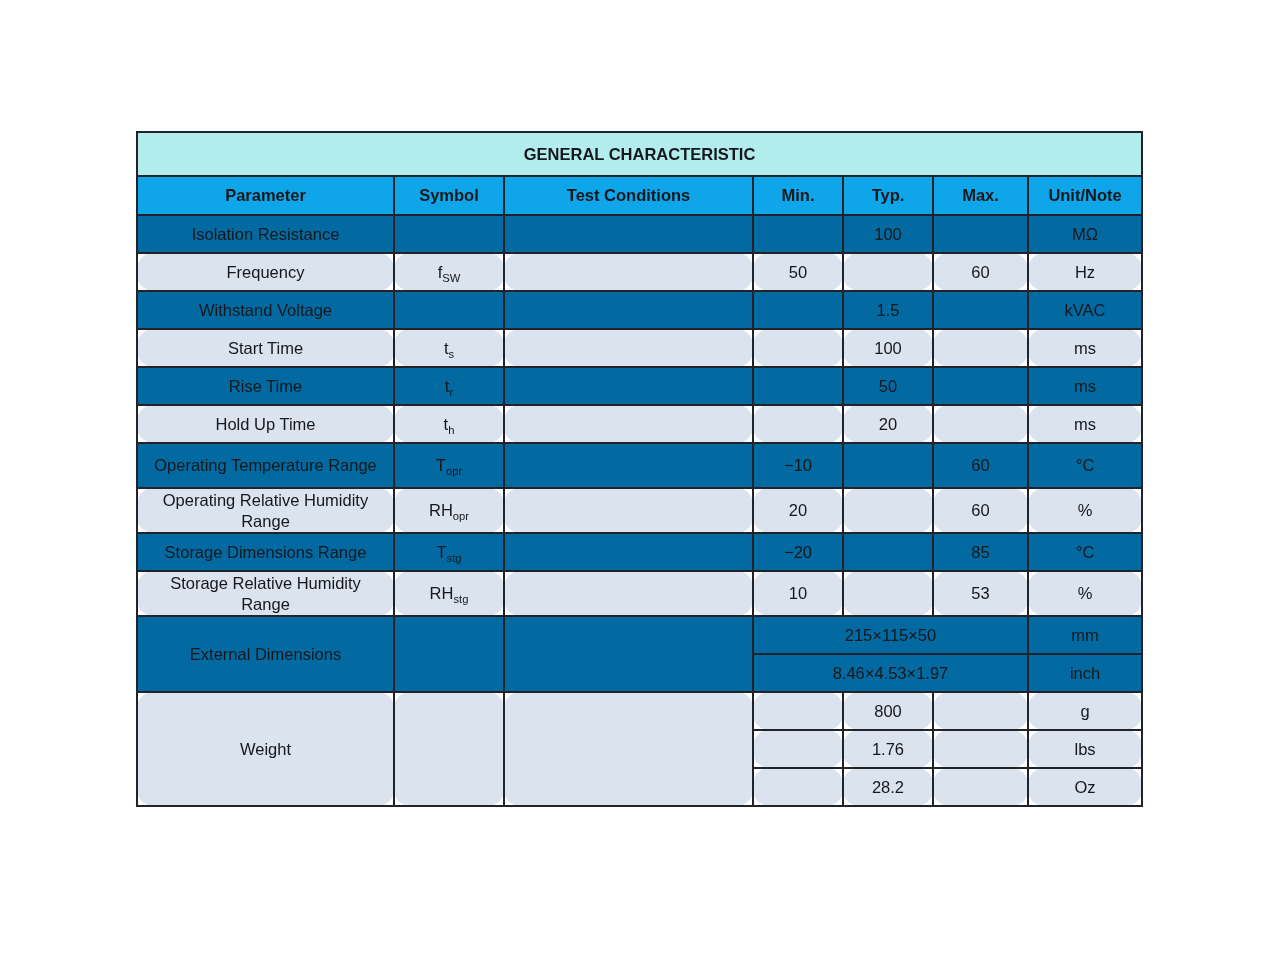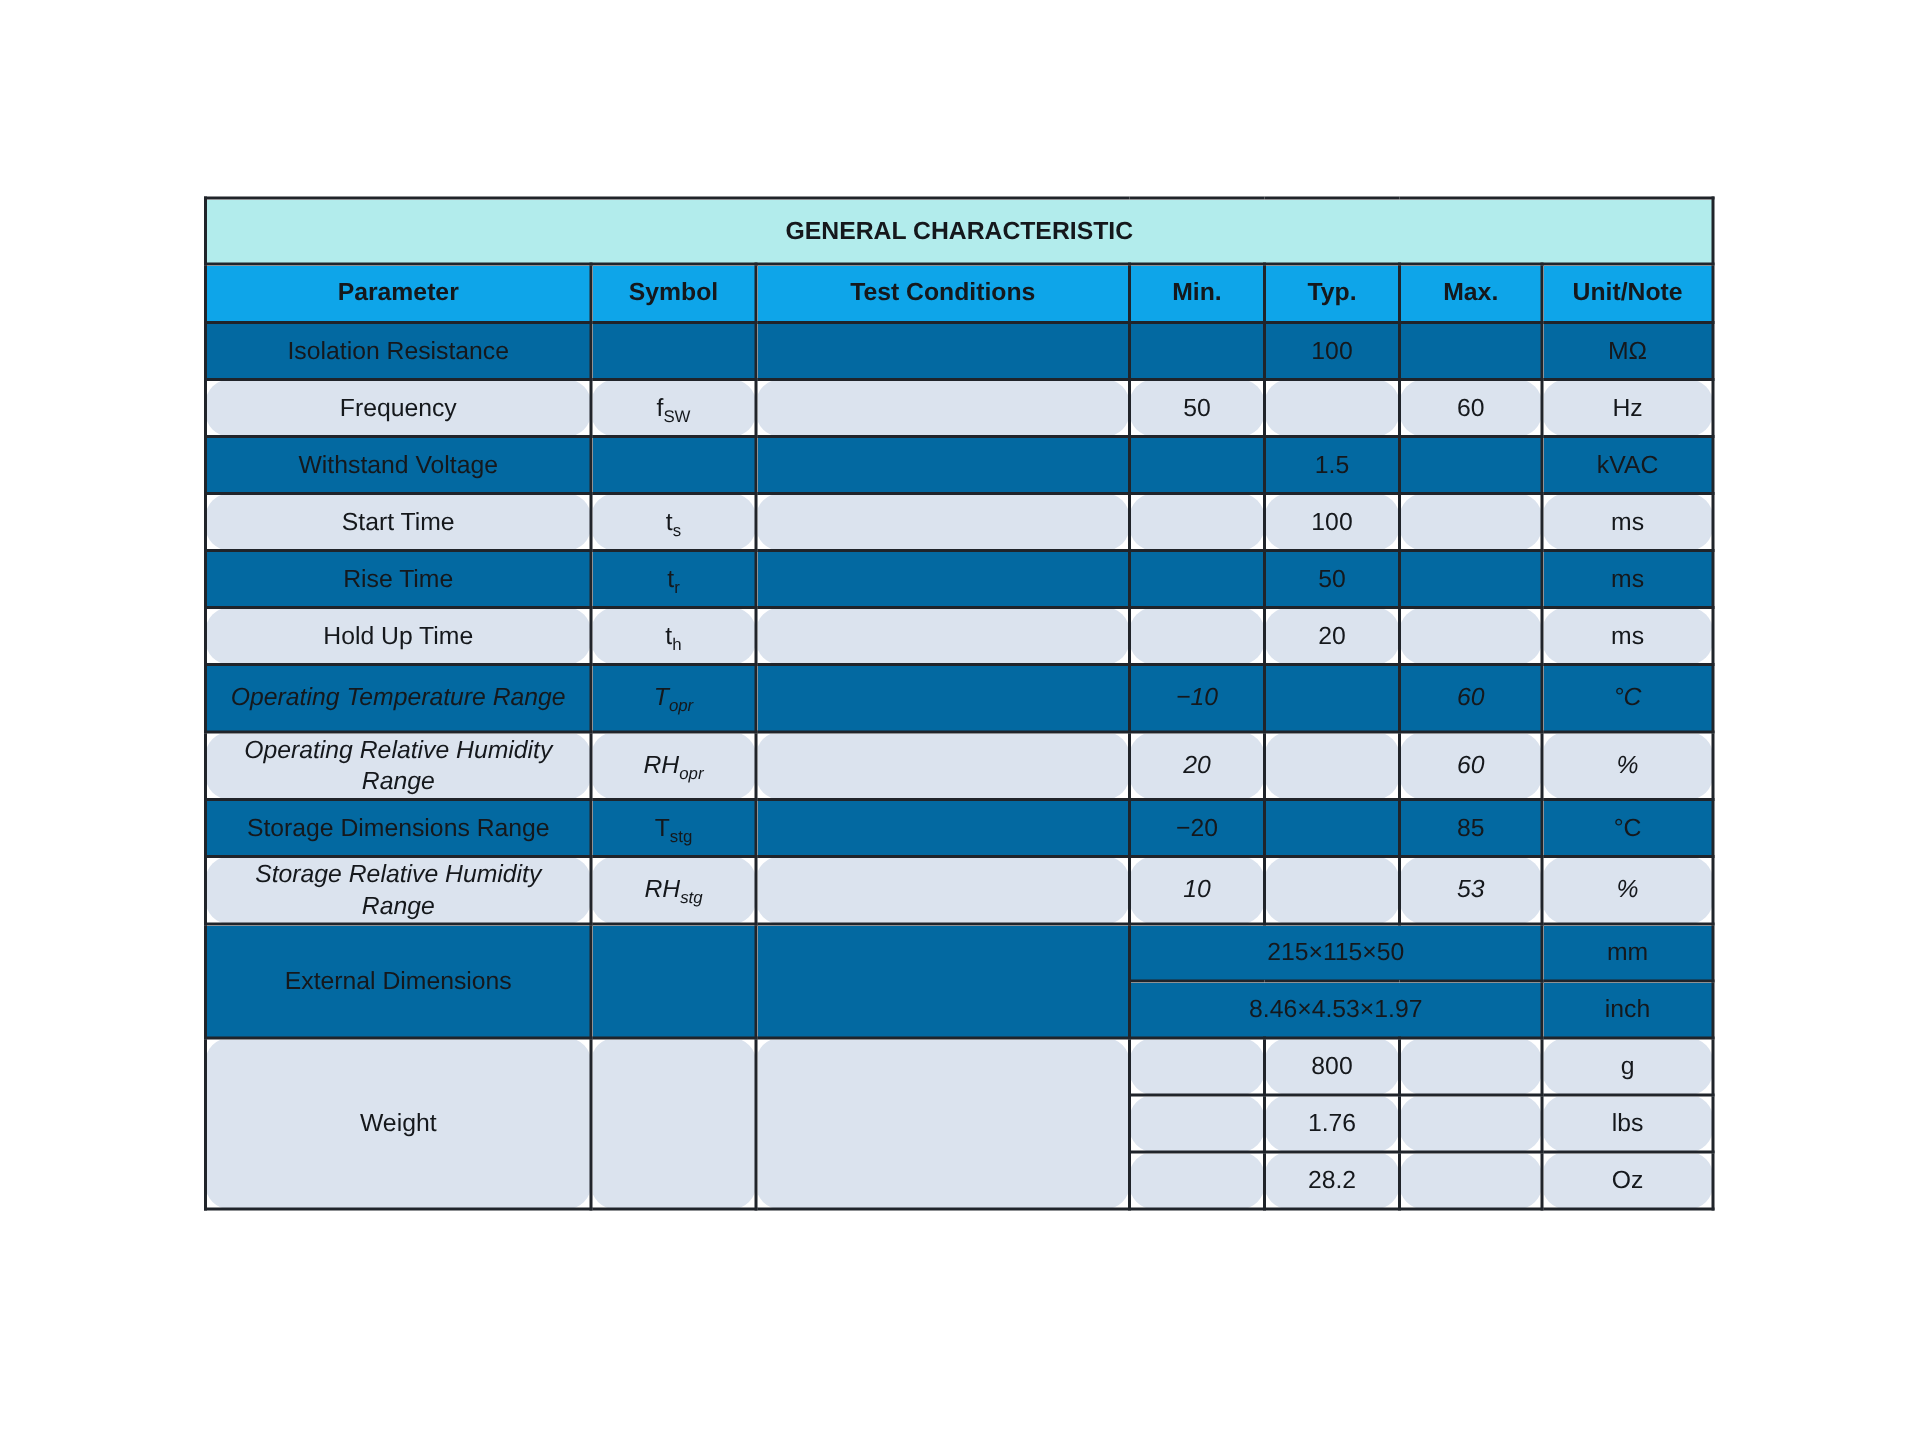--- a/index.html
+++ b/index.html
@@ -40,21 +40,21 @@
     height: 40px;
   }
   tr.head td {
     background: #0ea5e9;
     font-weight: bold;
     height: 35px;
   }
   tr.light td { background: #0369a1; }
   tr.dark  td { background: #dbe3ee; border-radius: 16px; }
   tr.r1 { height: 38px; }
-  tr.r2 { height: 45px; font-style: italic; }
+  tr.r2 { height: 45px; }
   sub {
     font-size: 68%;
     line-height: 0;
   }
 </style>
 </head>
 <body>
 
 <div class="sheet">
   <table class="spec">

